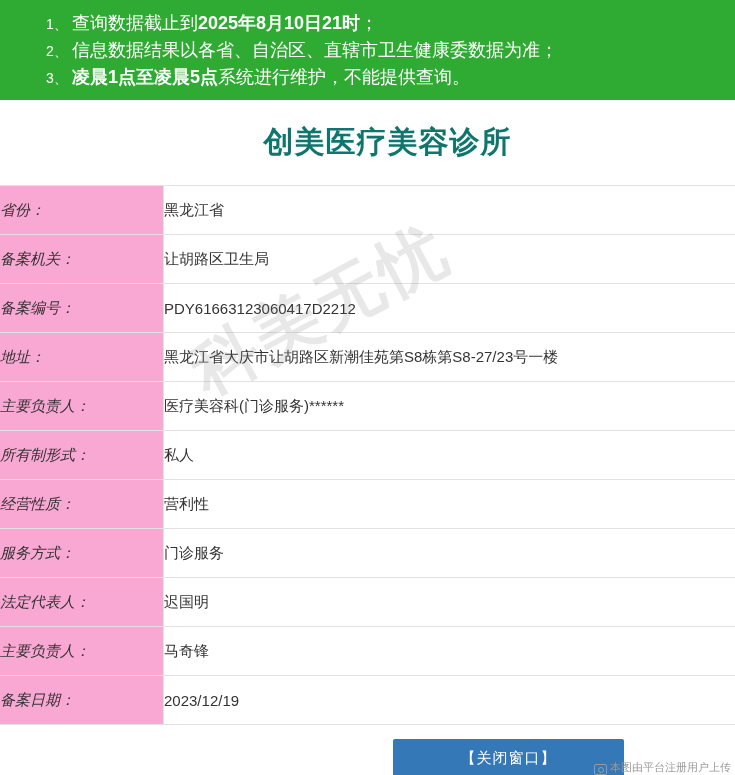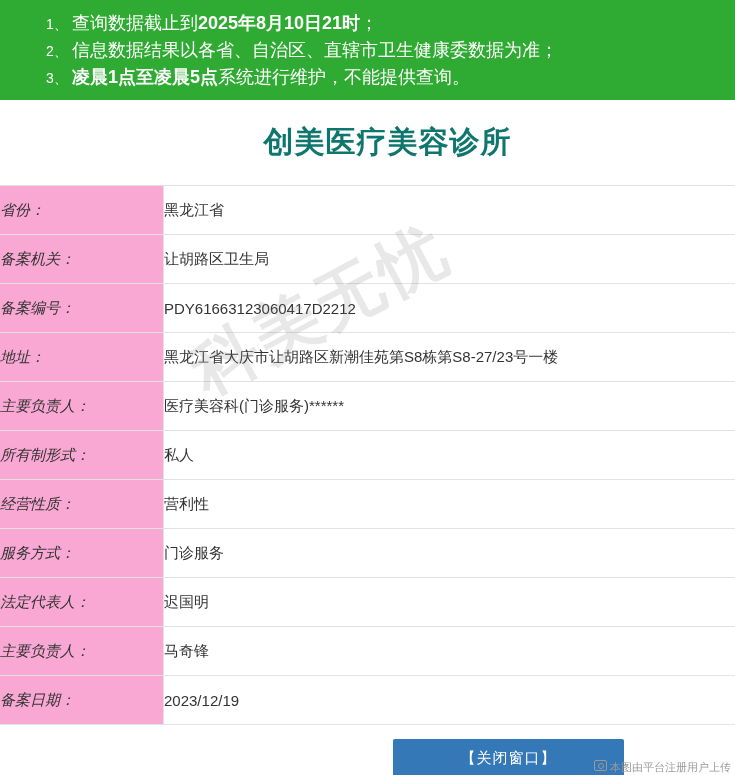--- a/index.html
+++ b/index.html
@@ -126,21 +126,21 @@
     border-radius: 2px;
     letter-spacing: 1px;
   }
   .upload-note {
     position: absolute;
     right: 4px;
     bottom: 4px;
     font-size: 11px;
     color: #9a9a9a;
     display: flex;
-    align-items: flex-start;
+    align-items: flex-end;
     white-space: nowrap;
   }
   .cam-icon {
     display: inline-block;
     width: 11px;
     height: 9px;
     border: 1px solid #9a9a9a;
     border-radius: 2px;
     position: relative;
     margin-right: 3px;

